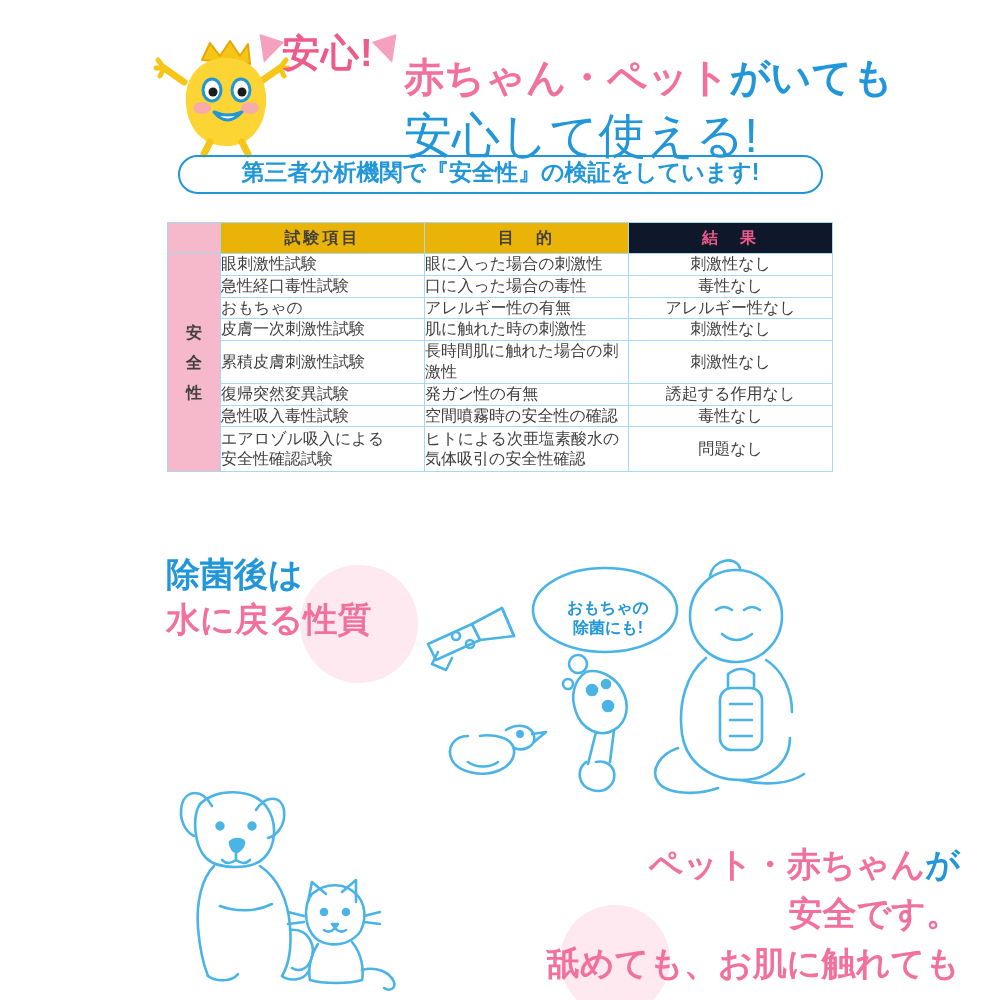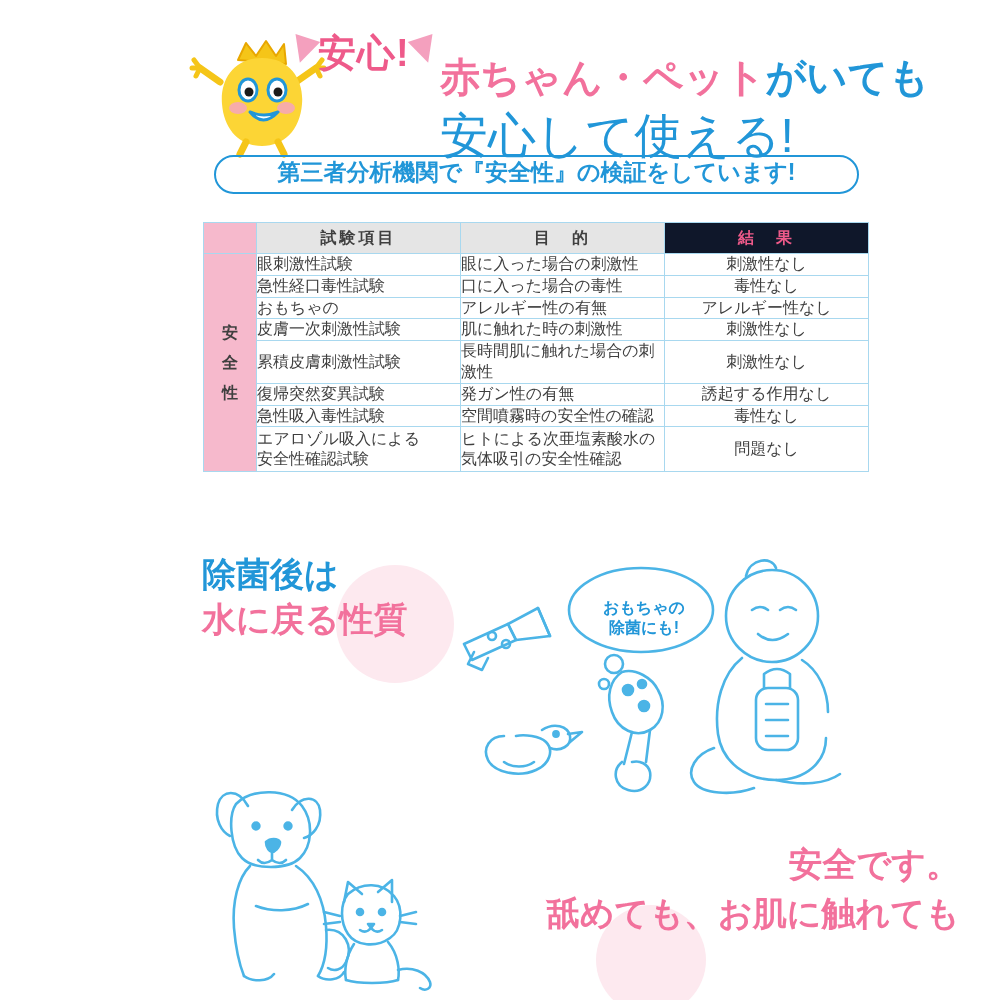--- a/index.html
+++ b/index.html
@@ -11,21 +11,20 @@
     width: 1000px;
     height: 1000px;
     position: relative;
     font-family: "Liberation Sans", sans-serif;
     overflow: hidden;
     color: #2196d8;
   }
   .page {
     position: absolute;
     inset: 0;
-    margin-left: 36px;
   }
 
   
   .header {
     position: absolute;
     left: 0; top: 10px;
     width: 1000px;
     height: 150px;
   }
   .mascot {
@@ -109,21 +108,21 @@
     width: 666px;
     table-layout: fixed;
   }
   table.safety th, table.safety td {
     border: 1px solid #a8d8ef;
     font-size: 16px;
     padding: 0;
     color: #3f3f3f;
   }
   .th-head {
-    background: #e5e5e5;
+    background: #eab308;
     color: #2196d8;
     font-weight: bold;
     height: 30px;
     font-size: 17px;
     letter-spacing: 3px;
   }
   .th-head.result {
     background: #0f172a;
     color: #ee5a8a;
   }
@@ -404,17 +403,20 @@
       <path d="M175 158 Q170 164 164 160 M175 158 Q180 164 186 160"></path>
       <path d="M144 146 L128 142 M144 152 L128 154 M204 146 L220 142 M204 152 L220 154"></path>
       <path d="M158 174 C150 186 148 200 150 210"></path>
       <path d="M192 172 C202 184 204 200 202 210"></path>
       <path d="M150 210 C162 214 190 214 202 210"></path>
       <path d="M202 200 C216 196 230 202 234 212 C236 218 230 222 224 218"></path>
     </g>
   </svg>
 
   <div class="bottom-text">
+    <div>
+      <span class="pink">ペット・赤ちゃん</span><span class="blue">が</span>
+    </div>
     <div class="pink">安全です。</div>
     <div class="pink">舐めても、お肌に触れても</div>
   </div>
 
 </div>
 
 </body></html>

